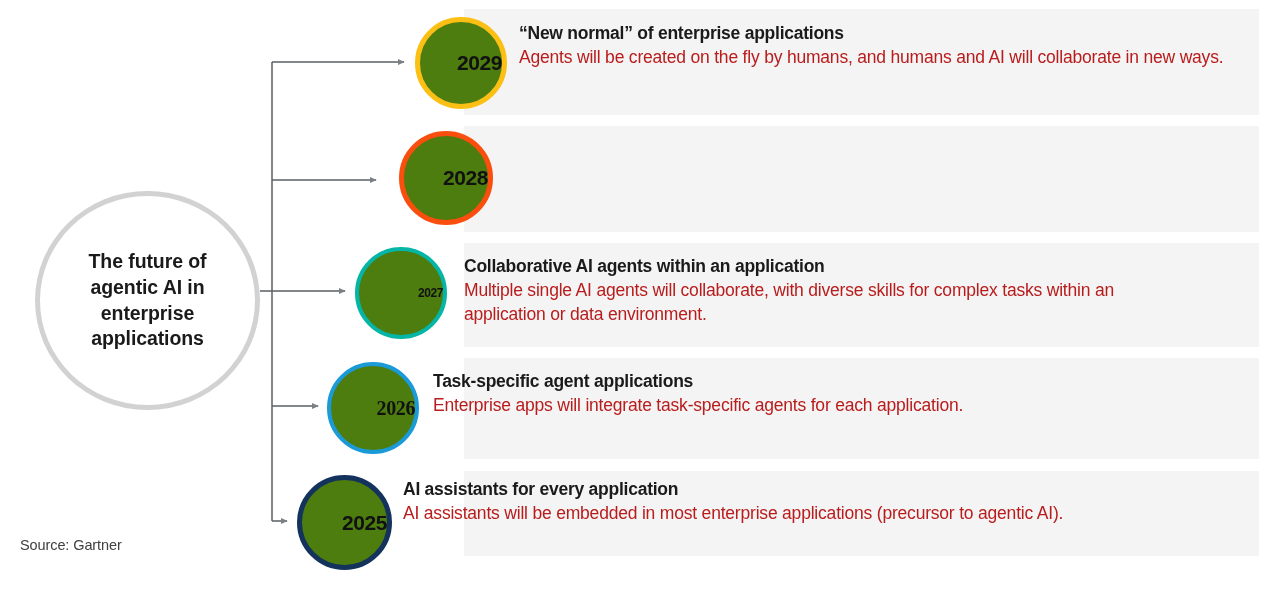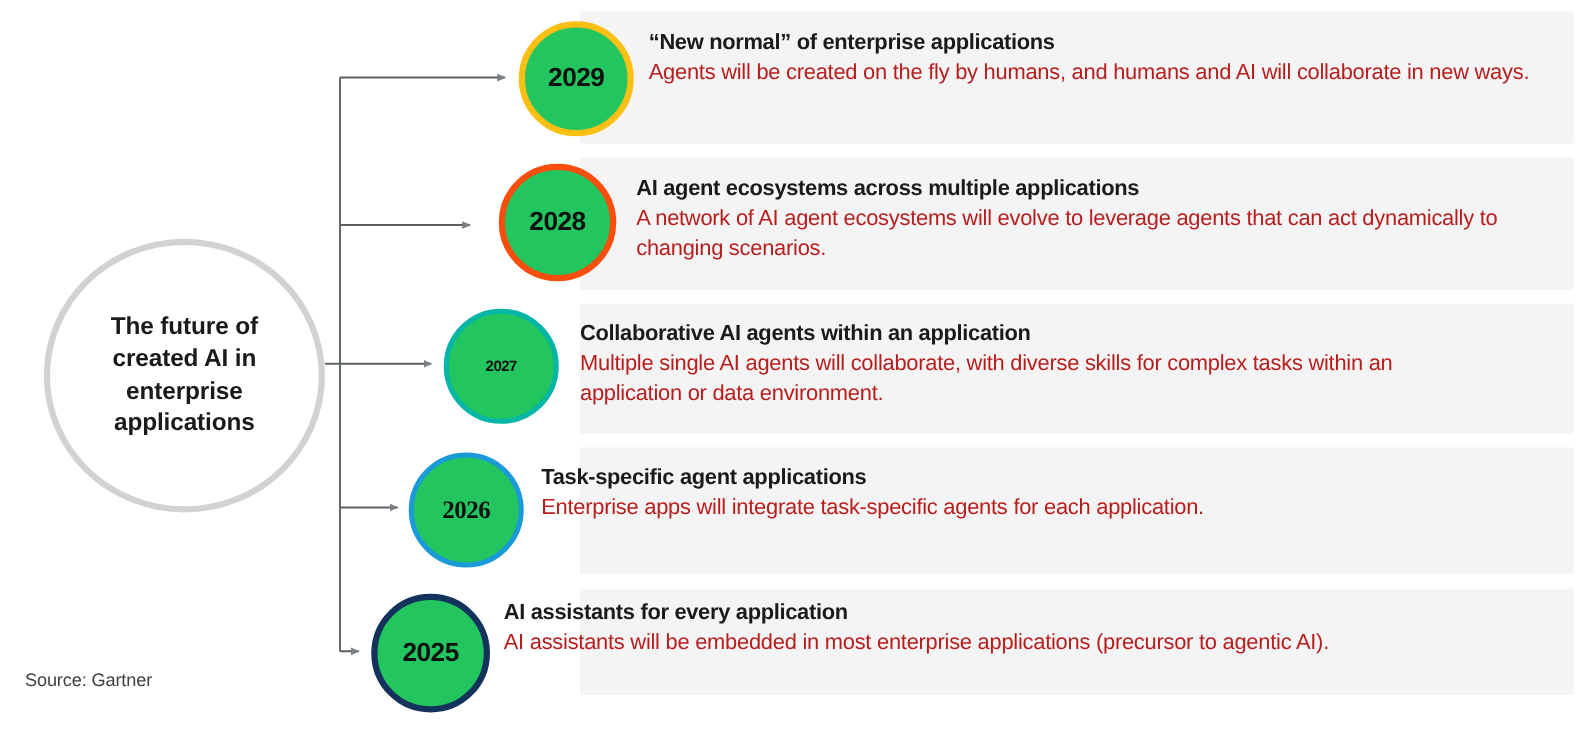--- a/index.html
+++ b/index.html
@@ -65,24 +65,24 @@
     position: absolute;
     left: 0;
     top: 0;
     background: #f4f4f4;
     border-radius: 1px;
   }
   .year-circle {
     position: absolute;
     border-radius: 50%;
     box-sizing: border-box;
-    background: #22c55e;
+    background: #4d7c0f;
     display: flex;
     align-items: center;
-    justify-content: center;
+    justify-content: flex-end;
     z-index: 3;
   }
   .year-text {
     font-weight: bold;
     color: #111111;
     letter-spacing: -0.4px;
   }
   .row-text {
     position: absolute;
     z-index: 2;
@@ -136,45 +136,41 @@
 
     <path d="M272,291 L345,291" stroke="#5a5f63" stroke-width="1.5" fill="none" marker-end="url(#arrowhead)"></path>
 
     <path d="M272,406 L318,406" stroke="#5a5f63" stroke-width="1.5" fill="none" marker-end="url(#arrowhead)"></path>
 
     <path d="M272,521 L287,521" stroke="#5a5f63" stroke-width="1.5" fill="none" marker-end="url(#arrowhead)"></path>
   </svg>
 
   <div id="hub">
     <div id="hub-label">The future of
-created AI in
+agentic AI in
 enterprise
 applications</div>
   </div>
 
   <div class="row" style="left:449px; top:9px; width:810px; height:106px;">
     <div class="band" style="left:15px; top:0px; width:795px; height:106px;"></div>
     <div class="year-circle" style="left:-34px; top:8px; width:92px; height:92px; border:5px solid #fcc015;">
       <span class="year-text" style="font-size:21px;">2029</span>
     </div>
     <div class="row-text" style="left:70px; top:14px; width:725px;">
       <p class="row-title">“New normal” of enterprise applications</p>
       <p class="row-desc">Agents will be created on the fly by humans, and humans and AI will collaborate in new ways.</p>
     </div>
   </div>
 
   <div class="row" style="left:421px; top:126px; width:838px; height:106px;">
     <div class="band" style="left:43px; top:0px; width:795px; height:106px;"></div>
     <div class="year-circle" style="left:-22px; top:5px; width:94px; height:94px; border:5px solid #f94e0e;">
       <span class="year-text" style="font-size:21px;">2028</span>
     </div>
-    <div class="row-text" style="left:88px; top:14px; width:725px;">
-      <p class="row-title">AI agent ecosystems across multiple applications</p>
-      <p class="row-desc">A network of AI agent ecosystems will evolve to leverage agents that can act dynamically to changing scenarios.</p>
-    </div>
   </div>
 
   <div class="row" style="left:391px; top:243px; width:868px; height:104px;">
     <div class="band" style="left:73px; top:0px; width:795px; height:104px;"></div>
     <div class="year-circle" style="left:-36px; top:4px; width:92px; height:92px; border:4px solid #05b5a5;">
       <span class="year-text" style="font-size:12px;">2027</span>
     </div>
     <div class="row-text" style="left:73px; top:13px; width:725px;">
       <p class="row-title">Collaborative AI agents within an application</p>
       <p class="row-desc">Multiple single AI agents will collaborate, with diverse skills for complex tasks within an application or data environment.</p>

